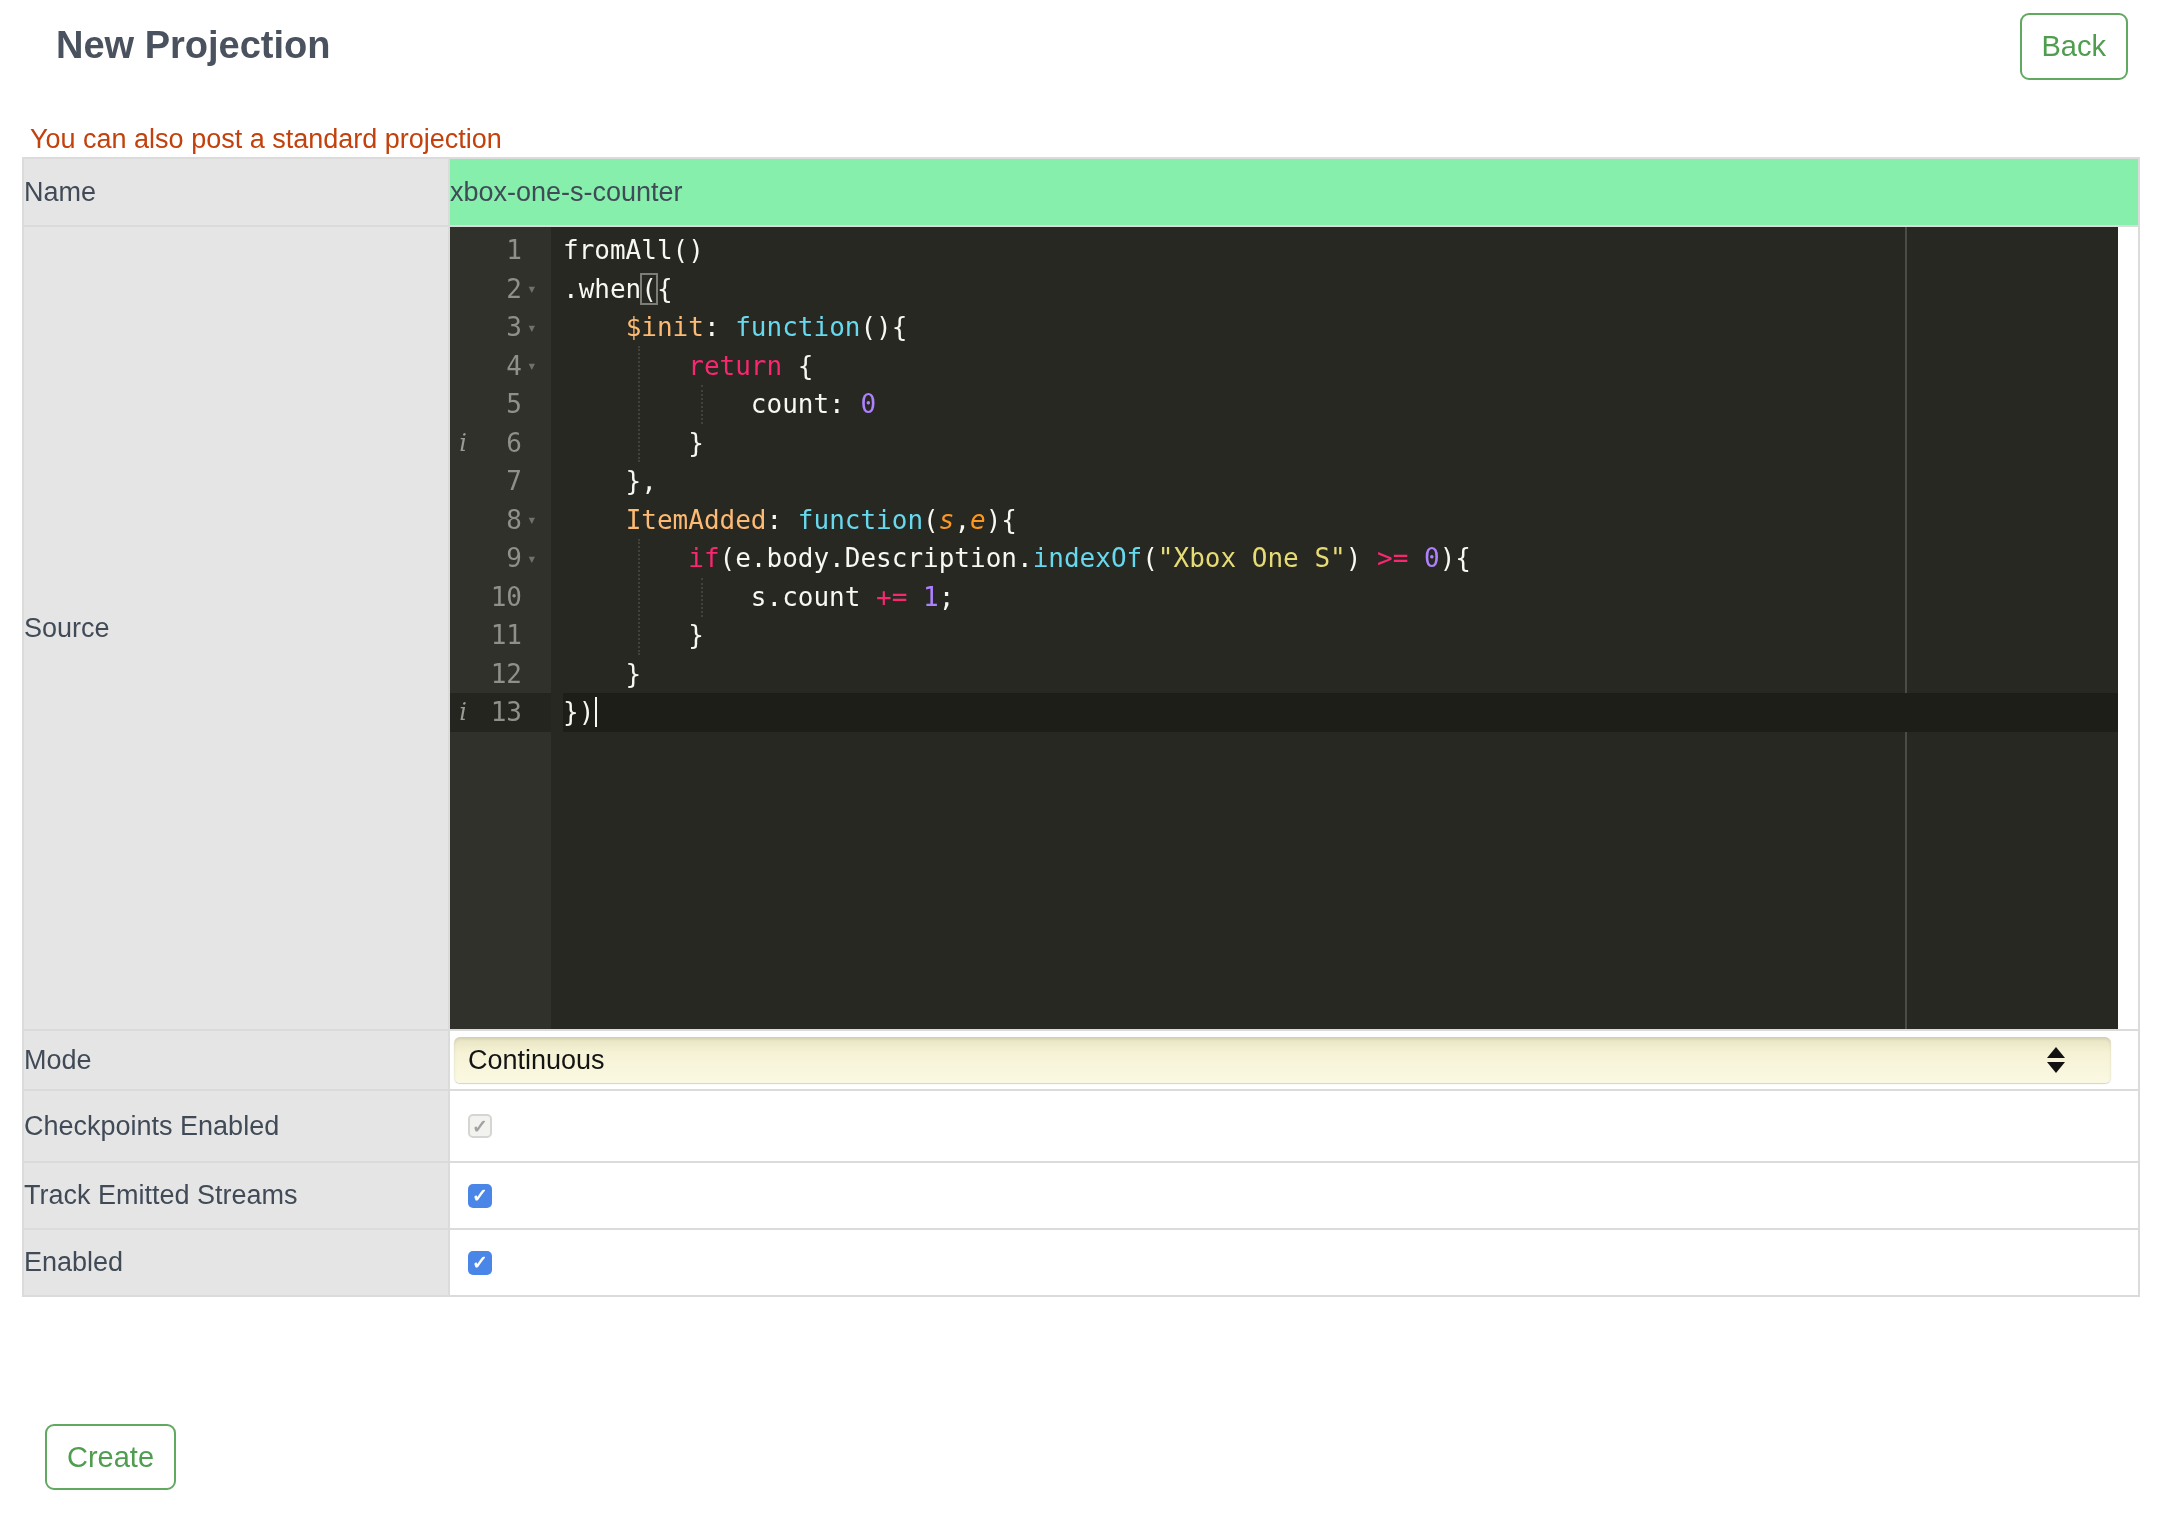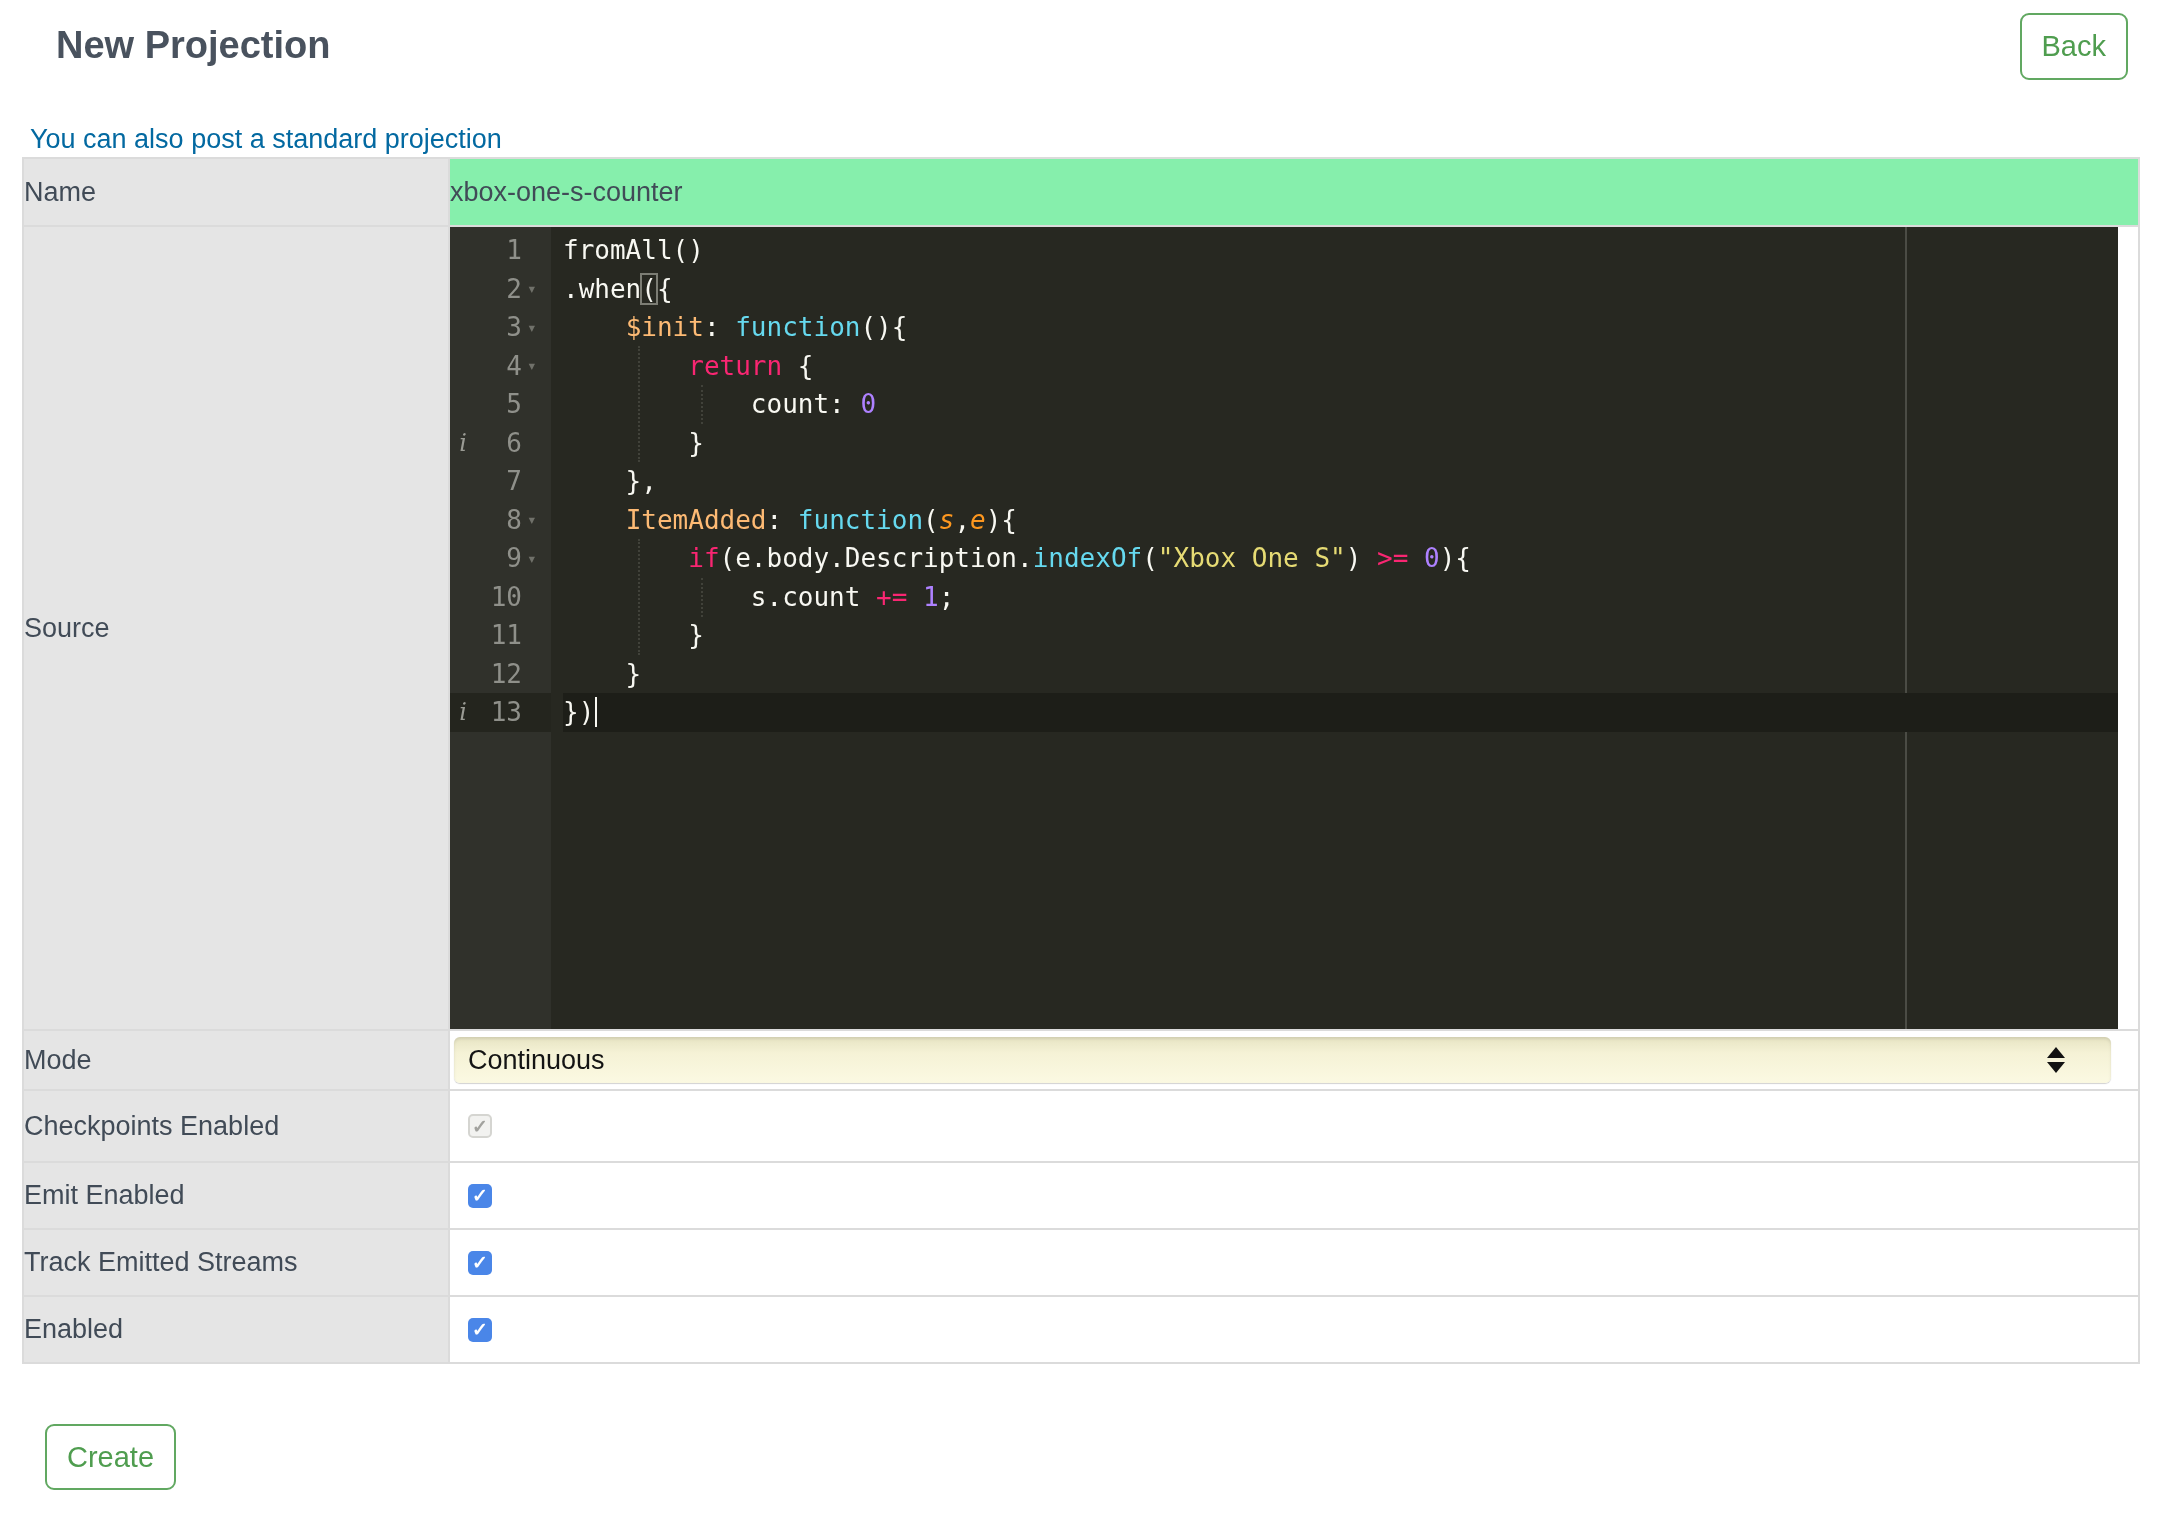--- a/index.html
+++ b/index.html
@@ -4,21 +4,21 @@
 <style>
   html,body{margin:0;padding:0;background:#ffffff;}
   .page{position:relative;width:2166px;height:1513px;background:#ffffff;
         font-family:"Liberation Sans",sans-serif;overflow:hidden;}
 
   
   .title{position:absolute;left:43px;top:11px;margin:13px;font-size:38px;font-weight:700;color:#49525e;}
   .btn{background:#ffffff;border:2px solid #61a861;border-radius:9px;color:#4f9d4f;
        font-size:29px;font-family:"Liberation Sans",sans-serif;cursor:pointer;}
   .back-btn{position:absolute;top:13px;right:38px;height:67px;min-width:88px;padding:0 20px;}
-  .std-link{position:absolute;left:30px;top:124px;font-size:27px;color:#0369a1;text-decoration:none;cursor:pointer;text-align:center;}
+  .std-link{position:absolute;left:30px;top:124px;font-size:27px;color:#c2410c;text-decoration:none;cursor:pointer;text-align:center;}
 
   
   table.form{position:absolute;left:22px;top:157px;width:2118px;border-collapse:collapse;table-layout:fixed;}
   table.form td{border:2px solid #dbdbdb;font-size:27px;color:#414b57;vertical-align:middle;padding:0;}
   td.lbl{width:424px;padding-left:18px;background:#e5e5e5;}
   td.val{background:#ffffff;}
   tr.r-name td{height:66px;}
   tr.r-mode td{height:57px;}
   tr.r-chk td{height:70px;}
   tr.r-chk2 td{height:65px;}
@@ -201,26 +201,20 @@
       </td>
     </tr>
 
     <tr class="r-chk">
       <td class="lbl">Checkpoints Enabled</td>
       <td class="val">
         <div class="checkbox cb-disabled">✓</div>
       </td>
     </tr>
 
-    <tr class="r-chk2">
-      <td class="lbl">Emit Enabled</td>
-      <td class="val">
-        <div class="checkbox cb-blue">✓</div>
-      </td>
-    </tr>
 
     <tr class="r-chk2">
       <td class="lbl">Track Emitted Streams</td>
       <td class="val">
         <div class="checkbox cb-blue">✓</div>
       </td>
     </tr>
 
     <tr class="r-chk2">
       <td class="lbl">Enabled</td>

